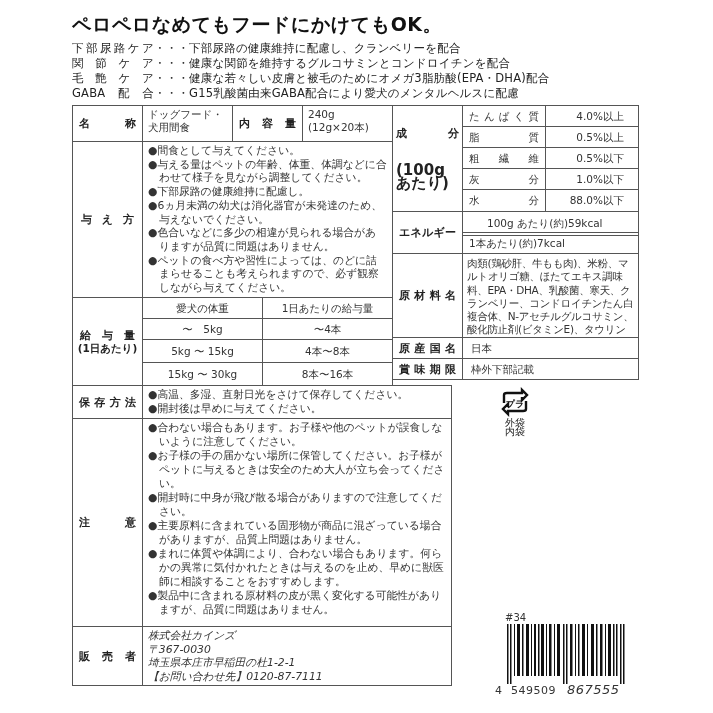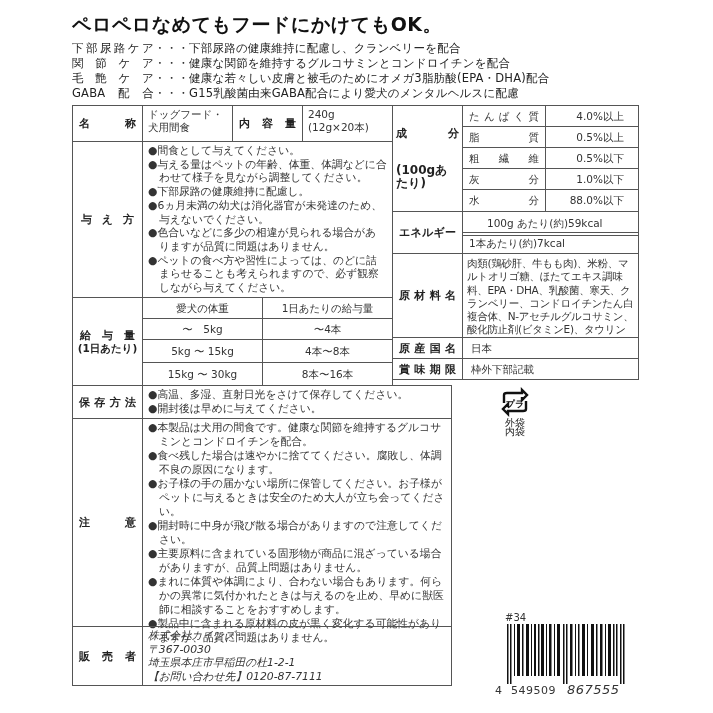--- a/index.html
+++ b/index.html
@@ -77,42 +77,41 @@
   </div>
 <div class="cell txt" style="left:142px;top:385px;width:310px;height:34px;font-size:10.8px;line-height:14px;">
   <div class="bul">●高温、多湿、直射日光をさけて保存してください。</div>
   <div class="bul">●開封後は早めに与えてください。</div>
 </div>
 
 <div class="cell lab" style="left:72px;top:418px;width:71px;height:209px;">
     <span class="j">注意</span>
   </div>
 <div class="cell txt" style="left:142px;top:418px;width:310px;height:209px;font-size:10.8px;line-height:14px;">
-  <div class="bul">●本製品は犬用の間食です。健康な関節を維持するグルコサミンとコンドロイチンを配合。</div>
-  <div class="bul">●食べ残した場合は速やかに捨ててください。腐敗し、体調不良の原因になります。</div>
+  <div class="bul">●合わない場合もあります。お子様や他のペットが誤食しないように注意してください。</div>
   <div class="bul">●お子様の手の届かない場所に保管してください。お子様がペットに与えるときは安全のため大人が立ち会ってください。</div>
   <div class="bul">●開封時に中身が飛び散る場合がありますので注意してください。</div>
   <div class="bul">●主要原料に含まれている固形物が商品に混ざっている場合がありますが、品質上問題はありません。</div>
   <div class="bul">●まれに体質や体調により、合わない場合もあります。何らかの異常に気付かれたときは与えるのを止め、早めに獣医師に相談することをおすすめします。</div>
   <div class="bul">●製品中に含まれる原材料の皮が黒く変化する可能性がありますが、品質に問題はありません。</div>
 </div>
 
 <div class="cell lab" style="left:72px;top:626px;width:71px;height:60px;">
     <span class="j">販売者</span>
   </div>
 <div class="cell txt" style="left:142px;top:626px;width:310px;height:60px;font-size:10.8px;line-height:13.5px;font-style:italic;">
   <div>株式会社カインズ</div>
   <div>〒367-0030</div>
   <div>埼玉県本庄市早稲田の杜1-2-1</div>
   <div>【お問い合わせ先】0120-87-7111</div>
 </div>
 
 <div class="cell lab" style="left:392px;top:105px;width:71px;height:107px;flex-direction:column;justify-content:center;align-items:stretch;padding:0 3px;">
     <span class="j" style="flex:none;">成分</span>
-    <span style="font-size:12px;margin-top:24px;">(100gあたり)</span>
+    <span style="font-size:15px;margin-top:24px;">(100gあたり)</span>
   </div>
 <div class="cell vcenter" style="left:462px;top:105px;width:84px;height:22px;padding:0 6px;">
     <span style="flex:1;text-align:justify;text-align-last:justify;">たんぱく質</span>
   </div>
 <div class="cell right" style="left:545px;top:105px;width:94px;height:22px;">4.0%以上</div>
 <div class="cell vcenter" style="left:462px;top:126px;width:84px;height:22px;padding:0 6px;">
     <span style="flex:1;text-align:justify;text-align-last:justify;">脂質</span>
   </div>
 <div class="cell right" style="left:545px;top:126px;width:94px;height:22px;">0.5%以上</div>
 <div class="cell vcenter" style="left:462px;top:147px;width:84px;height:22px;padding:0 6px;">

